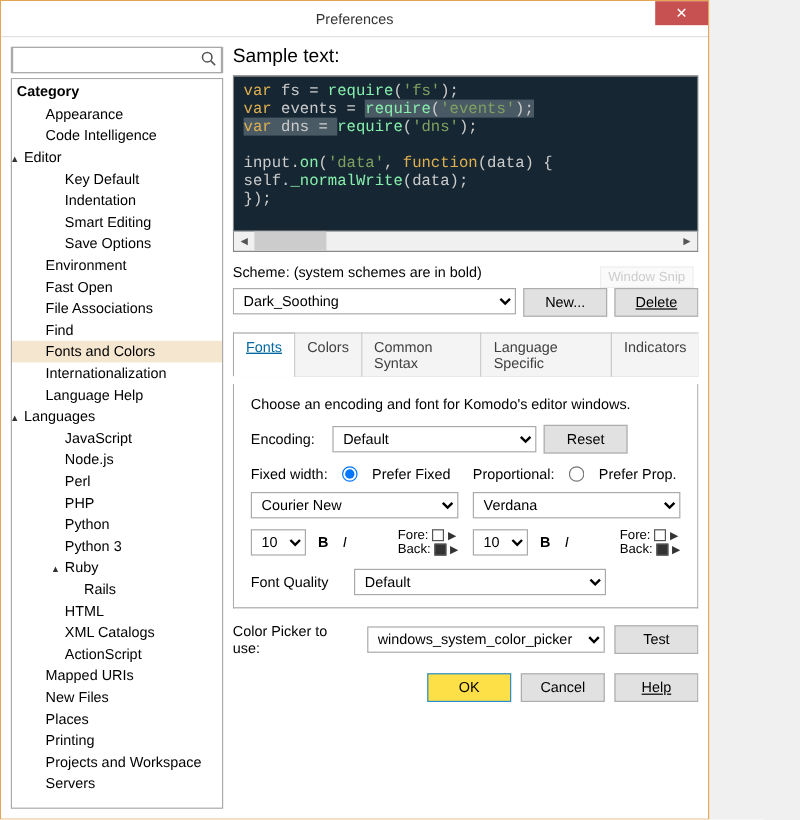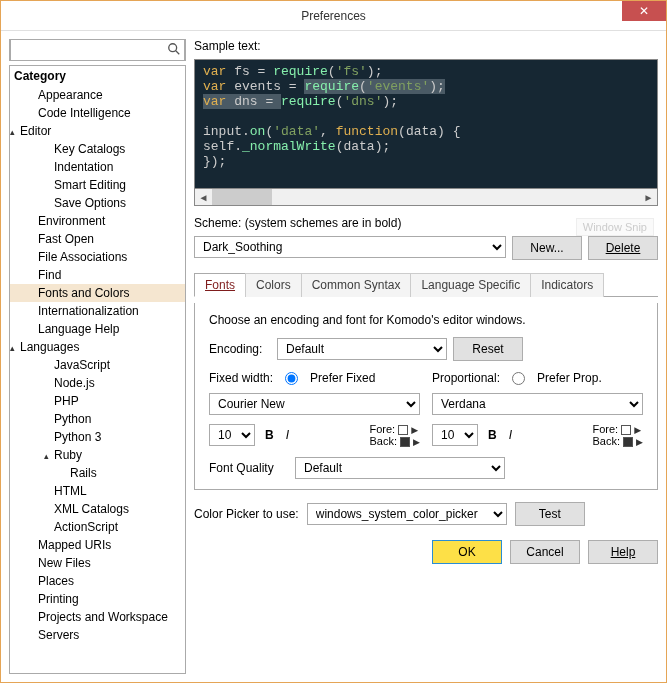--- a/index.html
+++ b/index.html
@@ -1,58 +1,58 @@
 <!DOCTYPE html>
 <html><head>
 <meta charset="utf-8">
 <style>
 * { box-sizing: border-box; margin: 0; padding: 0; }
 body { font-family: "Segoe UI", Tahoma, sans-serif; font-size: 12px; background: #f0f0f0; width: 667px; height: 683px; overflow: hidden; }
-.window { width: 667px; height: 683px; border: 1px solid #e5a556; background: #fff; display: flex; flex-direction: column; }
+.window { width: 591px; height: 683px; border: 1px solid #e5a556; background: #fff; display: flex; flex-direction: column; }
 .titlebar { height: 30px; background: #fff; display: flex; align-items: center; justify-content: center; position: relative; border-bottom: 1px solid #e0e0e0; }
 .titlebar .title { color: #333; font-size: 12px; }
 .titlebar .close { position: absolute; right: 0; top: 0; width: 44px; height: 20px; background: #c75050; color: #fff; display: flex; align-items: center; justify-content: center; cursor: pointer; font-family: Arial; }
 .body { flex: 1; display: flex; padding: 8px; gap: 8px; background: #fff; overflow: hidden; }
 .left { width: 177px; display: flex; flex-direction: column; gap: 4px; }
 .search-wrap { position: relative; border: 1px solid #aaa; background: #fff; height: 22px; display: flex; align-items: center; }
 .search-wrap input { border: none; outline: none; width: 100%; padding: 2px 20px 2px 4px; font-size: 12px; }
 .search-wrap .icon { position: absolute; right: 4px; top: 2px; font-size: 14px; color: #555; }
 .treebox { flex: 1; border: 1px solid #aaa; background: #fff; overflow-y: auto; overflow-x: hidden; }
 .tree-header { padding: 3px 4px; font-weight: bold; background: #fff; }
 .tree { list-style: none; }
 .tree li { padding: 2px 4px 2px 0; white-space: nowrap; cursor: default; }
 .tree li.selected { background: #f5e6d0; }
 .tree .twisty { display: inline-block; width: 10px; font-size: 9px; color: #333; }
 .tree .ind1 { padding-left: 18px; }
 .tree .ind2 { padding-left: 34px; }
 .tree .ind3 { padding-left: 50px; }
 .right { flex: 1; display: flex; flex-direction: column; gap: 6px; overflow: hidden; }
-.sample-label { font-size: 12px; }
+.sample-label { font-size: 16px; }
 .sample { border: 1px solid #888; background: #162733; height: 130px; position: relative; font-family: "Courier New", monospace; font-size: 13px; color: #ccc; padding: 4px 8px; overflow: hidden; }
 .sample .kw { color: #e0b050; }
 .sample .fn { color: #86efac; }
 .sample .str { color: #80a060; }
 .sample .sel { background: #4a5a65; }
 .hscroll { height: 17px; border: 1px solid #888; border-top: none; background: #f0f0f0; position: relative; display:flex; align-items:center; }
 .hscroll .arrow { width: 17px; height: 100%; display: flex; align-items: center; justify-content: center; color: #555; font-size:10px;}
 .hscroll .thumb { width: 60px; height: 100%; background: #ccc; margin-left: 0; }
 .scheme-label { font-size: 12px; margin-top: 4px; }
 .row { display: flex; gap: 6px; align-items: center; }
 .scheme-row { display:flex; gap:6px; align-items:flex-start; position:relative; }
 .watermark { position:absolute; right:4px; top:-18px; color:#ccc; font-size:11px; border:1px solid #eee; padding:2px 6px; background:#fafafa;}
 select, input[type=text] { border: 1px solid #aaa; background: #fff; font-size: 12px; padding: 2px 4px; height: 22px; }
 button { border: 1px solid #adadad; background: #e1e1e1; padding: 4px 14px; font-size: 12px; cursor: pointer; min-width: 70px; height: 24px; }
 button.primary { background: #fde047; border: 1px solid #2a8dd4; }
 .tabs { display: flex; border-bottom: 1px solid #aaa; margin-top: 6px; }
 .tab { padding: 4px 10px; border: 1px solid #ccc; border-bottom: none; background: #f4f4f4; color: #404040; cursor: pointer; margin-right: -1px; position: relative; top: 1px; }
-.tab.active { background: #fff; color: #7f1d1d; border-color: #aaa; border-bottom: 1px solid #fff; text-decoration: underline; }
+.tab.active { background: #fff; color: #0369a1; border-color: #aaa; border-bottom: 1px solid #fff; text-decoration: underline; }
 .tabpanel { border: 1px solid #aaa; border-top: none; padding: 10px 14px; display: flex; flex-direction: column; gap: 10px; }
 .two-col { display: flex; gap: 12px; }
 .col { flex: 1; display: flex; flex-direction: column; gap: 8px; }
-.radio-row { display: flex; align-items: center; gap: 12px; }
+.radio-row { display: flex; gap: 12px; }
 .fontsize-row { display: flex; align-items: center; gap: 8px; }
 .fb { font-weight: bold; padding: 0 2px; }
 .fi { font-style: italic; padding: 0 2px; }
 .swatch { display: inline-block; width: 10px; height: 10px; border: 1px solid #555; vertical-align: middle; }
 .swatch.white { background: #fff; }
 .swatch.black { background: #333; }
 .mini { font-size: 11px; }
 .tri { font-size: 9px; color: #333; }
 .footer { display: flex; justify-content: flex-end; gap: 8px; padding-top: 8px; }
 .u { text-decoration: underline; }
@@ -76,34 +76,35 @@
               <line x1="10" y1="10" x2="14" y2="14" stroke="#555" stroke-width="1.5"></line>
             </svg>
         </span>
       </div>
       <div class="treebox">
         <div class="tree-header">Category</div>
         <ul class="tree" id="tree">
             <li class="ind1"><span class="twisty"></span><span>Appearance</span></li>
             <li class="ind1"><span class="twisty"></span><span>Code Intelligence</span></li>
             <li class="ind0"><span class="twisty">▴</span><span>Editor</span></li>
-            <li class="ind2"><span class="twisty"></span><span>Key Catalogs</span></li>
+            <li class="ind2"><span class="twisty"></span><span>Key Default</span></li>
             <li class="ind2"><span class="twisty"></span><span>Indentation</span></li>
             <li class="ind2"><span class="twisty"></span><span>Smart Editing</span></li>
             <li class="ind2"><span class="twisty"></span><span>Save Options</span></li>
             <li class="ind1"><span class="twisty"></span><span>Environment</span></li>
             <li class="ind1"><span class="twisty"></span><span>Fast Open</span></li>
             <li class="ind1"><span class="twisty"></span><span>File Associations</span></li>
             <li class="ind1"><span class="twisty"></span><span>Find</span></li>
             <li class="ind1 selected"><span class="twisty"></span><span>Fonts and Colors</span></li>
             <li class="ind1"><span class="twisty"></span><span>Internationalization</span></li>
             <li class="ind1"><span class="twisty"></span><span>Language Help</span></li>
             <li class="ind0"><span class="twisty">▴</span><span>Languages</span></li>
             <li class="ind2"><span class="twisty"></span><span>JavaScript</span></li>
             <li class="ind2"><span class="twisty"></span><span>Node.js</span></li>
+            <li class="ind2"><span class="twisty"></span><span>Perl</span></li>
             <li class="ind2"><span class="twisty"></span><span>PHP</span></li>
             <li class="ind2"><span class="twisty"></span><span>Python</span></li>
             <li class="ind2"><span class="twisty"></span><span>Python 3</span></li>
             <li class="ind2"><span class="twisty">▴</span><span>Ruby</span></li>
             <li class="ind3"><span class="twisty"></span><span>Rails</span></li>
             <li class="ind2"><span class="twisty"></span><span>HTML</span></li>
             <li class="ind2"><span class="twisty"></span><span>XML Catalogs</span></li>
             <li class="ind2"><span class="twisty"></span><span>ActionScript</span></li>
             <li class="ind1"><span class="twisty"></span><span>Mapped URIs</span></li>
             <li class="ind1"><span class="twisty"></span><span>New Files</span></li>

